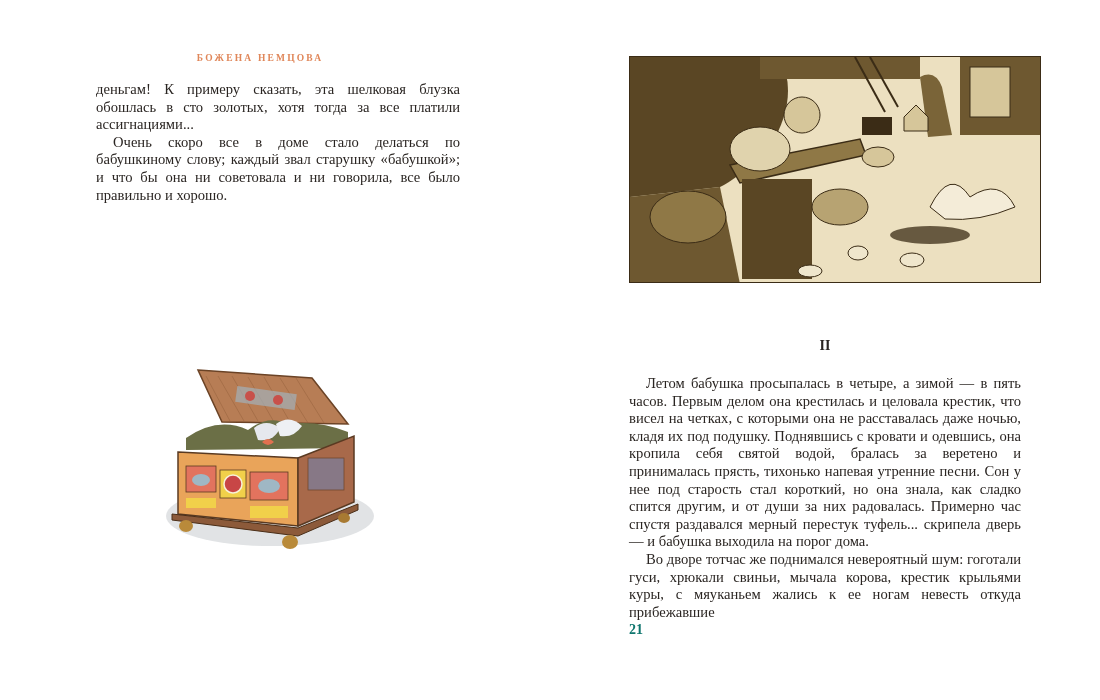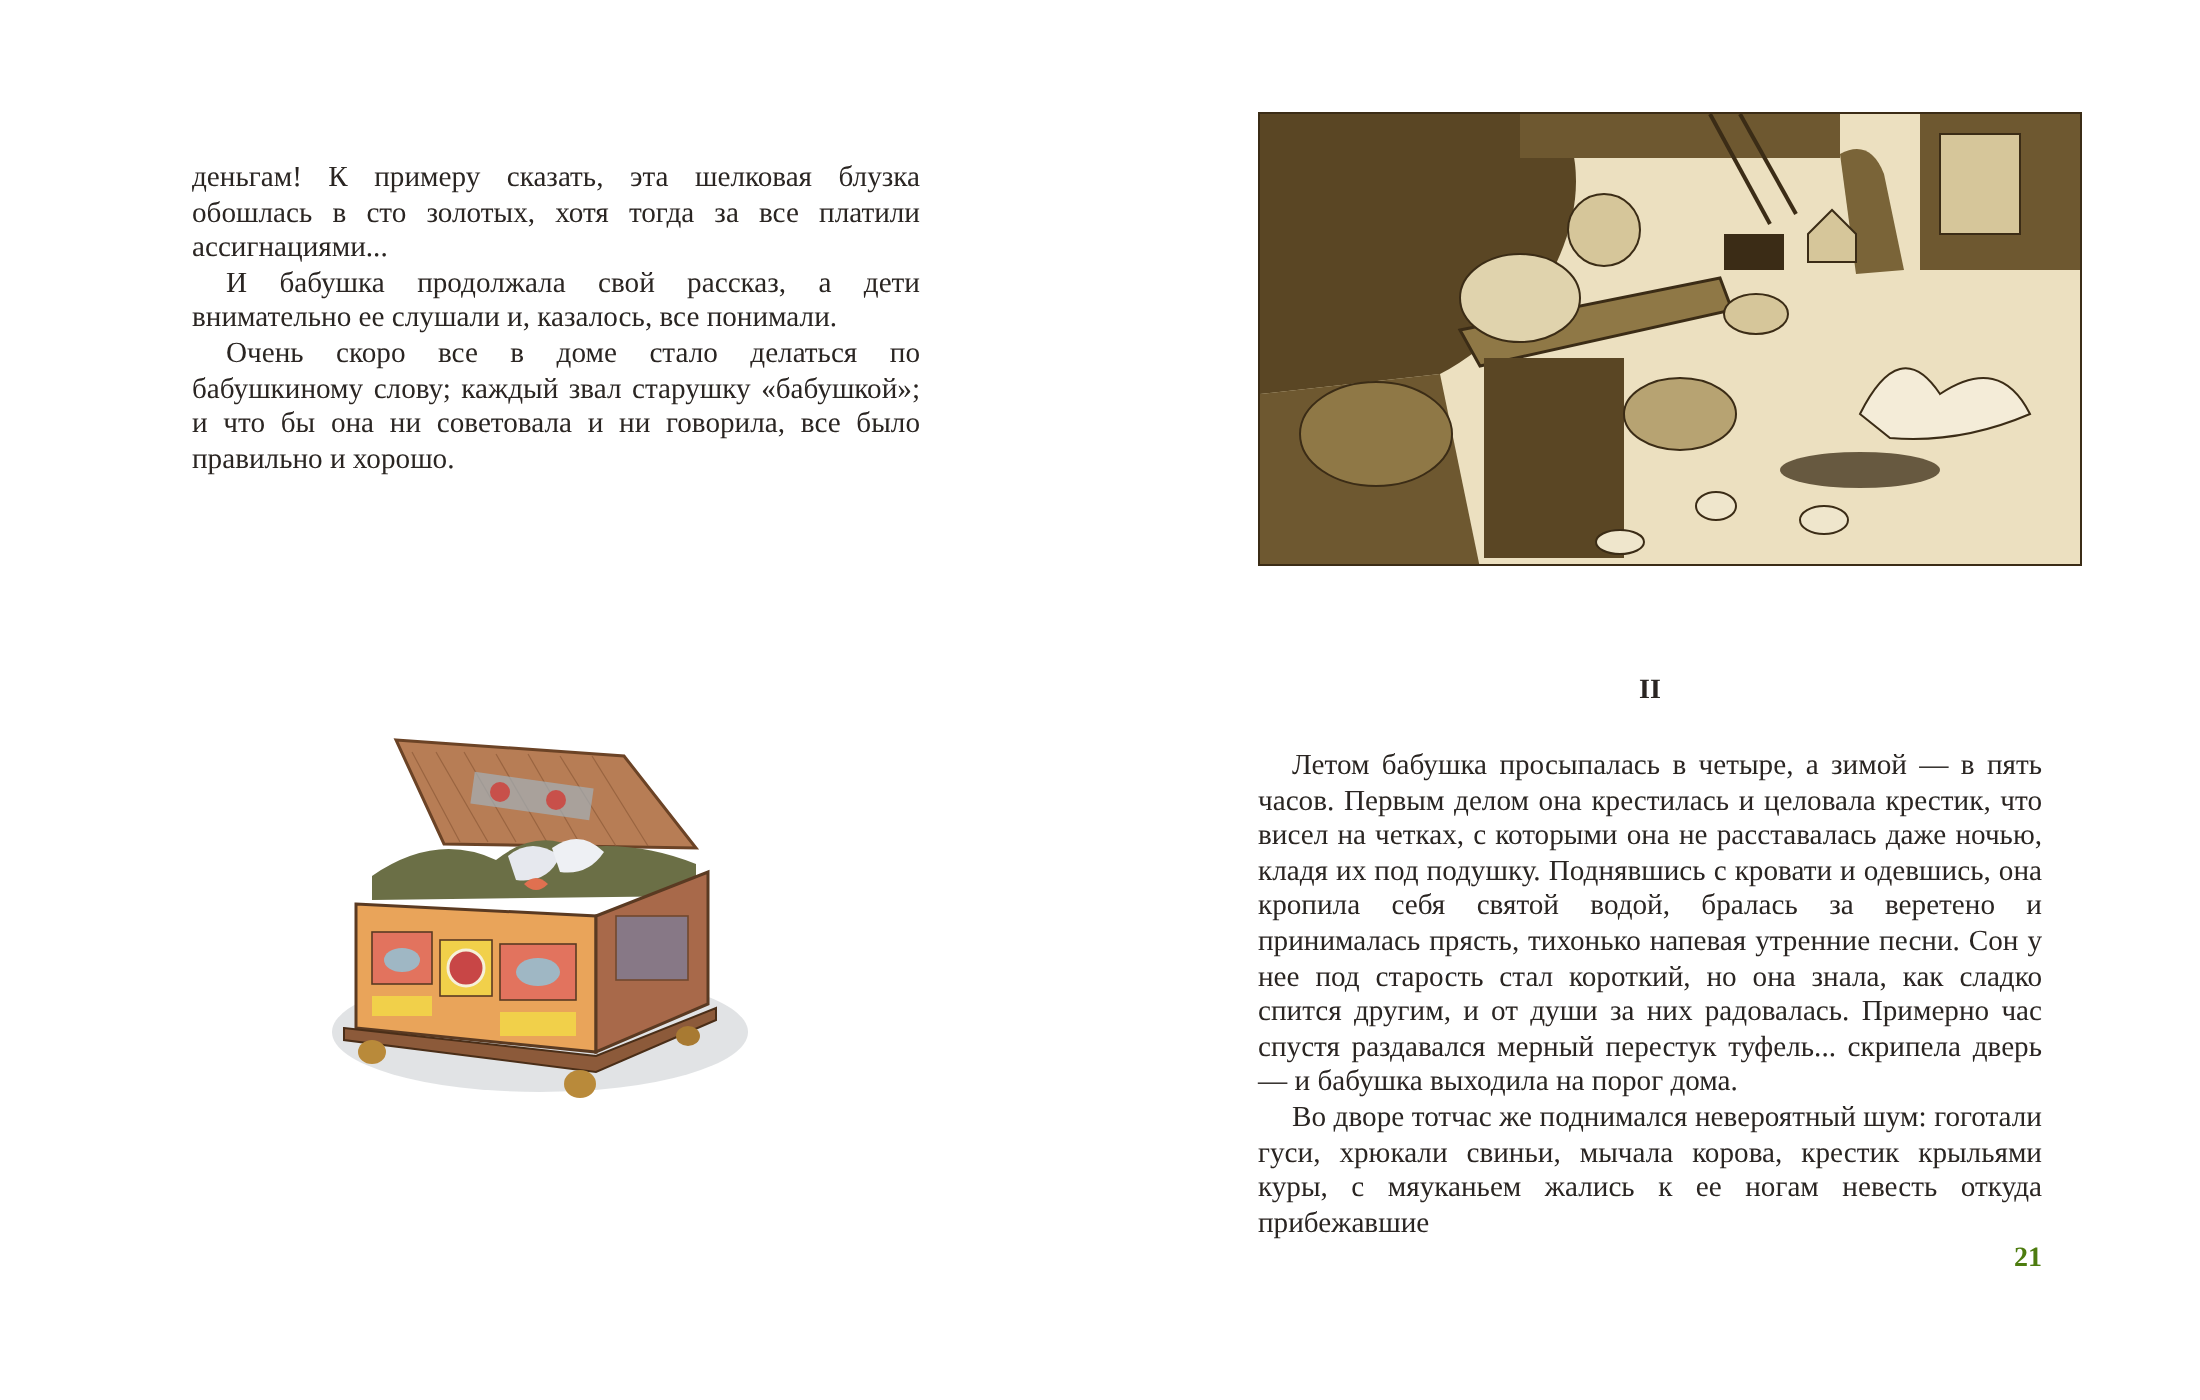--- a/index.html
+++ b/index.html
@@ -11,34 +11,34 @@
   .running-head { position: absolute; top: 53px; left: 79px; width: 362px; text-align: center;
                   font-size: 9.5px; letter-spacing: 2.2px; color: #e0875a; font-weight: bold; }
   .text-block { position: absolute; left: 96px; width: 364px; font-size: 14.6px; line-height: 17.6px;
                 text-align: justify; }
   .text-block p { margin: 0; text-indent: 0; }
   .text-block p.ind { text-indent: 17px; }
   .left-text { top: 81px; }
   .right-text { top: 375px; left: 79px; width: 392px; }
   .chapter { position: absolute; top: 338px; left: 79px; width: 392px; text-align: center;
              font-size: 14px; font-weight: bold; }
-  .folio { position: absolute; top: 622px; left: 79px; width: 392px; text-align: right;
-           font-size: 14px; font-weight: bold; color: #4d7c0f; }
+  .folio { position: absolute; top: 622px; left: 79px; width: 392px; text-align: left;
+           font-size: 14px; font-weight: bold; color: #0f766e; }
   
   .engraving { position: absolute; left: 79px; top: 56px; width: 412px; height: 227px;
                background: #ece0c0; border: 1.5px solid #3b2c16; box-sizing: border-box; overflow: hidden; }
   .chest { position: absolute; left: 158px; top: 366px; width: 216px; height: 186px; }
 </style>
 </head>
 <body>
 
 <div class="page page-left">
+  <div class="running-head">БОЖЕНА НЕМЦОВА</div>
   <div class="text-block left-text">
     <p>деньгам! К примеру сказать, эта шелковая блузка обошлась в сто золотых, хотя тогда за все платили ассигнациями...</p>
-    <p class="ind">И бабушка продолжала свой рассказ, а дети внимательно ее слушали и, казалось, все понимали.</p>
     <p class="ind">Очень скоро все в доме стало делаться по бабушкиному слову; каждый звал старушку «бабушкой»; и что бы она ни советовала и ни говорила, все было правильно и хорошо.</p>
   </div>
 
   <svg class="chest" viewBox="0 0 216 186">
     <ellipse cx="112" cy="150" rx="104" ry="30" fill="#c9ccd0" opacity="0.55"></ellipse>
 
     <polygon points="40,4 154,12 190,58 64,56" fill="#b77d55" stroke="#6b4326" stroke-width="1.5"></polygon>
     <g stroke="#8d5a38" stroke-width="0.6" opacity="0.7">
       <line x1="48" y1="10" x2="72" y2="55"></line>
         <line x1="60" y1="10" x2="86" y2="55"></line>

